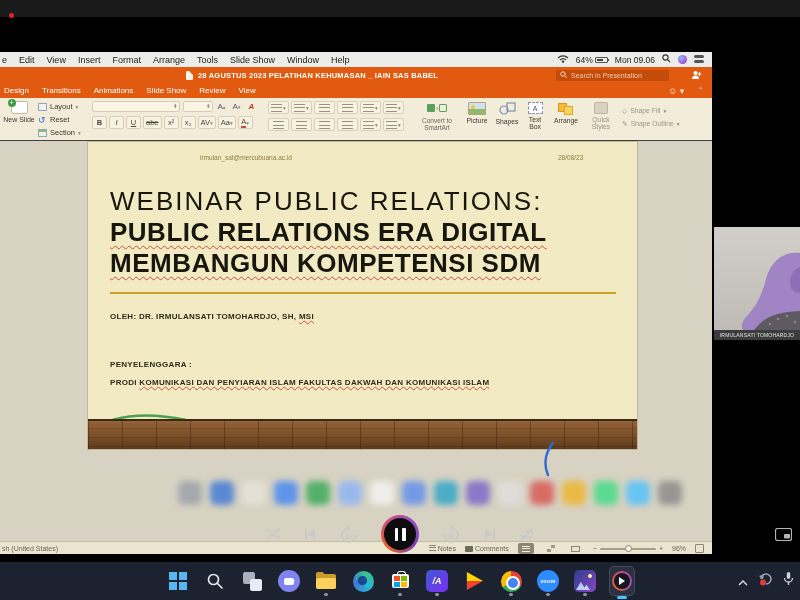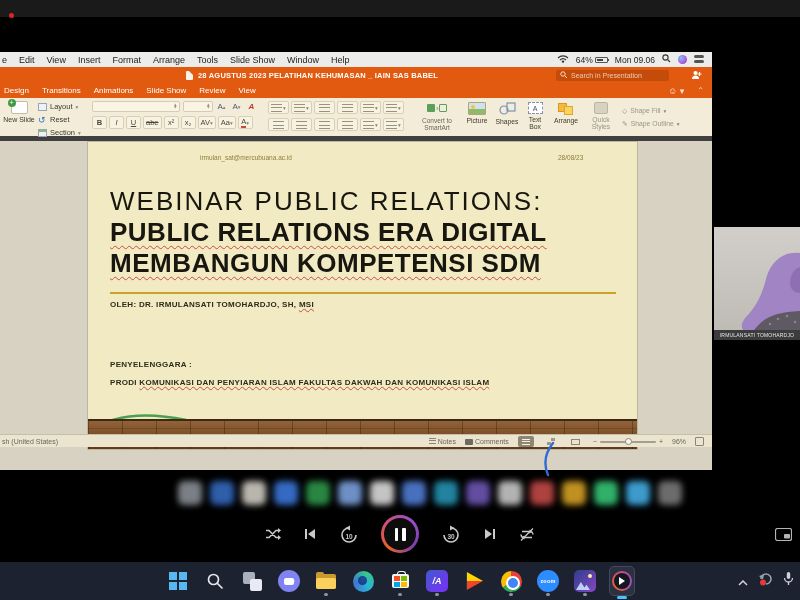--- a/index.html
+++ b/index.html
@@ -25,21 +25,21 @@
   .tb-doc::after{content:'';position:absolute;right:0;top:0;border:2px solid #e25a0f;border-left-color:transparent;border-bottom-color:transparent}
   .tb-title{font-size:7.5px;font-weight:bold;letter-spacing:.2px;white-space:nowrap}
   .tb-search{margin-left:auto;margin-right:22px;width:113px;height:11px;background:#c44c0a;border-radius:2px;display:flex;align-items:center;gap:3px;padding:0 4px;color:rgba(255,228,210,.8);font-size:7px}
   .tb-share svg{display:block}
 
   .tabrow{height:15px;background:#e25a0f;display:flex;align-items:center;color:#fff;font-size:8px;padding:0 8px 0 4px;gap:13px}
   .tabrow .tab{white-space:nowrap}
   .smiley{margin-left:auto;font-size:9px;color:#ffe2d0}
   .collapse{font-size:8px;color:#ffd9c2}
 
-  .toolbar{height:43px;background:#f3ecd9;border-bottom:5px solid #404040;position:relative;font-size:7px;color:#3a3a32}
+  .toolbar{height:43px;background:#f3ecd9;border-bottom:1px solid #404040;position:relative;font-size:7px;color:#3a3a32}
   .g-new{position:absolute;left:3px;top:3px;width:32px;text-align:center}
   .ns-ic{width:17px;height:13px;background:#fff;border:1px solid #c3bba4;border-radius:2px;margin:0 auto 2px;position:relative}
   .ns-ic .plus{position:absolute;left:-4px;top:-3px;width:8px;height:8px;border-radius:50%;background:#3f9c44;color:#fff;font-size:7px;line-height:8px}
   .lrs{position:absolute;left:38px;top:2px}
   .lrs-row{display:flex;align-items:center;gap:3px;height:13px;font-size:7.5px}
   .lrs-ic{width:9px;height:8px;border:1px solid #9aa4b4;background:#eef2f6;display:inline-block}
   .lrs-ic.reset{border:none;background:none;color:#2e6fd0;font-size:9px;line-height:8px}
   .lrs-ic.sec{background:linear-gradient(180deg,#7ec07e 40%,#eef2f6 40%)}
   .car{color:#8a8578;font-size:5.5px}
 
@@ -71,21 +71,21 @@
   .shp-ic{margin:0 auto 2px}
   .txb-ic{width:15px;height:12px;border:1px dashed #8a94a8;margin:0 auto 2px;font-size:7px;color:#45506a;line-height:11px;text-align:center;background:#fff}
   .arr-ic{width:18px;height:13px;margin:0 auto 2px;position:relative}
   .arr-ic i{position:absolute;left:1px;top:1px;width:9px;height:9px;background:#f6b93d;border:1px solid #d89a1e}
   .arr-ic u{position:absolute;left:7px;top:4px;width:9px;height:9px;background:#fcd35c;border:1px solid #d8a92e;text-decoration:none}
   .qs-ic{width:14px;height:12px;background:#d8d2c2;border:1px solid #bcb4a0;border-radius:2px;margin:0 auto 2px}
   .gray{color:#9a958a}
   .g-fill{position:absolute;left:622px;top:6px;font-size:6.8px;color:#9a958a}
   .g-fill .row{display:flex;align-items:center;gap:3px;height:13px;white-space:nowrap}
 
-  .canvas{position:relative;height:293px;background:#d7d2c2}
+  .canvas{position:relative;height:400px;background:#d7d2c2}
   .slide{position:absolute;left:88px;top:1px;width:549px;height:307px;background:#f1eac2;box-shadow:0 0 0 1px #bdb79f;overflow:hidden}
   .sl-email{position:absolute;left:112px;top:12px;font-size:6.5px;color:#8f7d3f}
   .sl-date{position:absolute;left:470px;top:12px;font-size:6.5px;color:#8f7d3f}
   .sl-title{position:absolute;left:22px;top:44px;line-height:31px;color:#17160f;white-space:nowrap}
   .t1{font-size:26px;font-weight:500;letter-spacing:2px}
   .t2{font-size:26px;font-weight:800;letter-spacing:.5px;text-decoration:underline;text-decoration-style:wavy;text-decoration-color:#c94f43;text-decoration-thickness:1px;text-underline-offset:4px;text-decoration-skip-ink:none}
   .sl-rule{position:absolute;left:22px;top:150px;width:506px;height:2px;background:#c9a22c}
   .sl-line{position:absolute;left:22px;font-size:8px;font-weight:bold;color:#2e2b1c;letter-spacing:.3px;white-space:nowrap}
   .wavy{text-decoration:underline;text-decoration-style:wavy;text-decoration-color:#c94f43;text-decoration-thickness:1px;text-decoration-skip-ink:none}
   .floor{position:absolute;left:0;top:277px;width:549px;height:30px;background:
@@ -388,21 +388,21 @@
     <div class="canvas">
       <div class="slide">
         <span class="sl-email">irmulan_sat@mercubuana.ac.id</span>
         <span class="sl-date">28/08/23</span>
         <div class="sl-title">
           <div class="t1">WEBINAR PUBLIC RELATIONS:</div>
           <div class="t2">PUBLIC RELATIONS ERA DIGITAL</div>
           <div class="t2">MEMBANGUN KOMPETENSI SDM</div>
         </div>
         <div class="sl-rule"></div>
-        <div class="sl-line" style="top:158px"><span>OLEH: DR. IRMULANSATI  TOMOHARDJO, SH, </span><span class="wavy">MSI</span></div>
+        <div class="sl-line" style="top:170px"><span>OLEH: DR. IRMULANSATI  TOMOHARDJO, SH, </span><span class="wavy">MSI</span></div>
         <div class="sl-line" style="top:218px">PENYELENGGARA :</div>
         <div class="sl-line" style="top:236px"><span>PRODI </span><span class="wavy">KOMUNIKASI DAN PENYIARAN ISLAM FAKULTAS DAKWAH DAN KOMUNIKASI ISLAM</span></div>
         <svg class="swoosh" width="100" height="28">
             <path d="M0,24 C25,6 60,4 98,12" stroke="#4a9f4e" stroke-width="2.4" fill="none"></path>
           </svg>
         <div class="floor"></div>
       </div>
     </div>
 
     <div class="statusbar">

